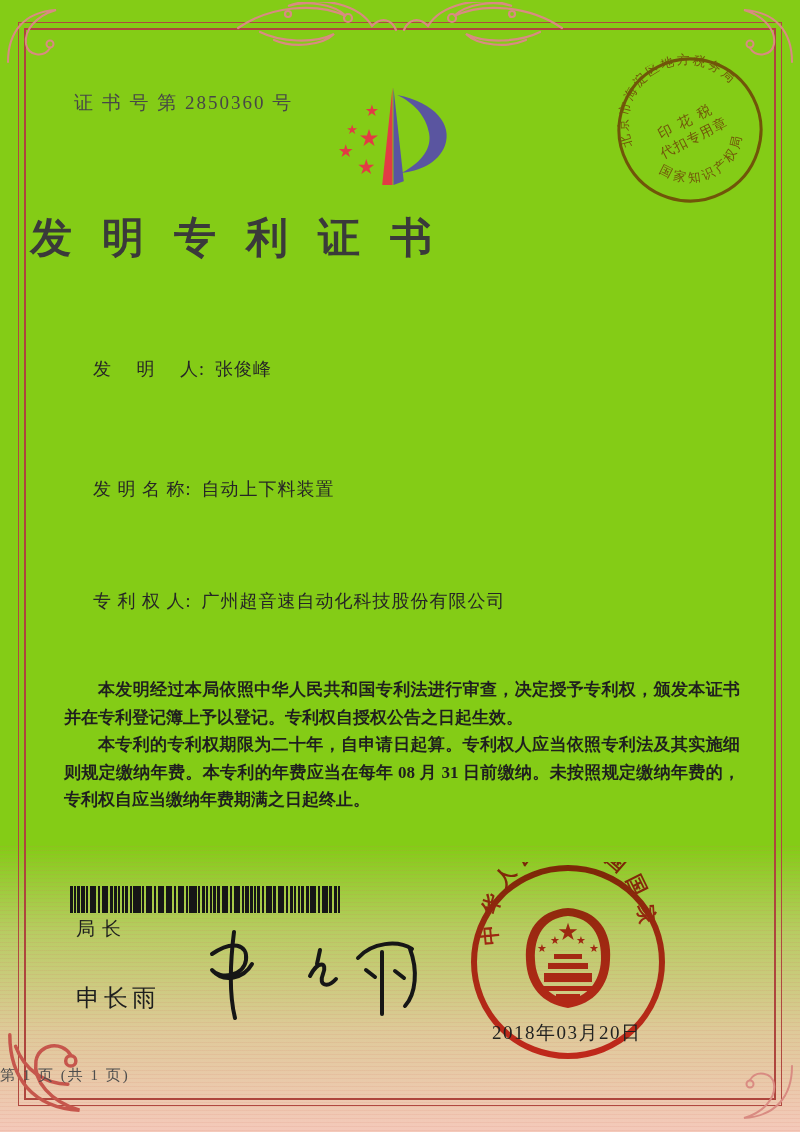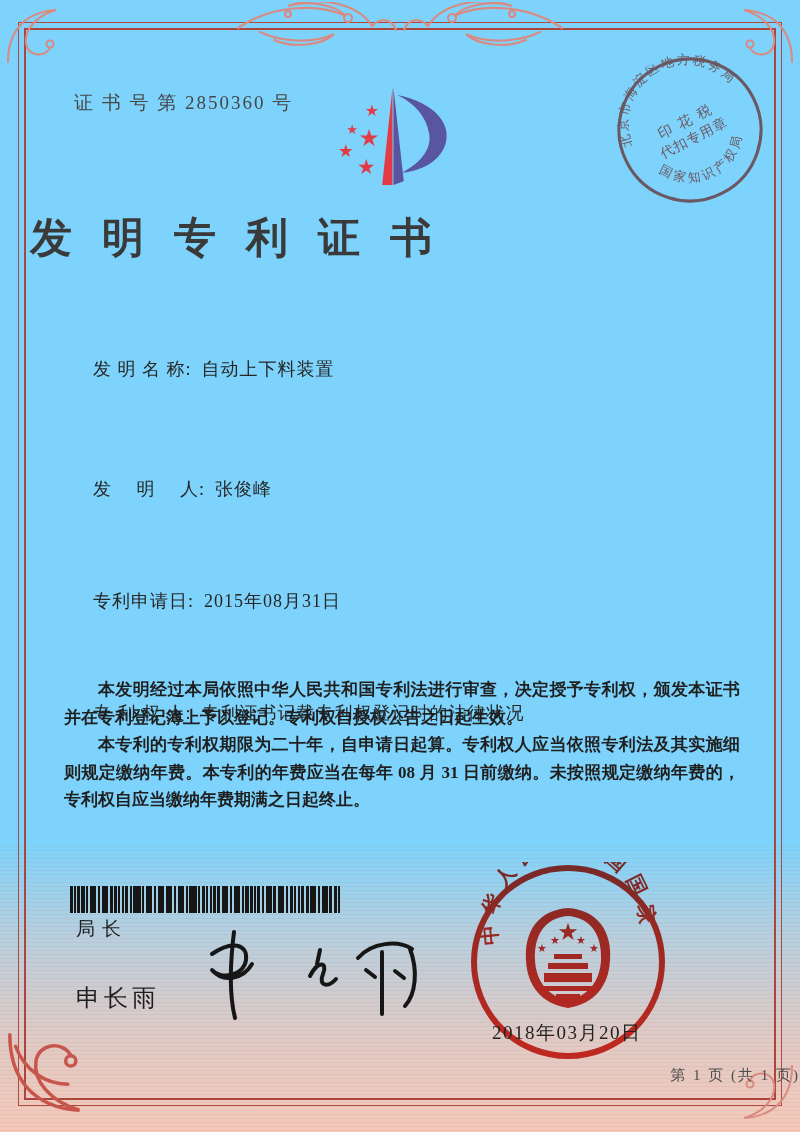--- a/index.html
+++ b/index.html
@@ -1,18 +1,18 @@
 <!DOCTYPE html>
 <html><head>
 <meta charset="utf-8">
 <style>
   html,body{margin:0;padding:0;background:#e9e9e9;}
   .page{
     position:relative;width:800px;height:1132px;margin:0 auto;
-    background:#7dd3fc;overflow:hidden;
+    background:#84cc16;overflow:hidden;
     font-family:"Liberation Serif","DejaVu Serif",serif;color:#2b2b2b;
   }
   
   .pink-band{
     position:absolute;left:0;right:0;top:846px;bottom:0;pointer-events:none;
     background:linear-gradient(to bottom,rgba(247,208,195,0) 0%,rgba(246,204,190,.45) 30%,rgba(245,201,186,.8) 65%,#f4c9ba 100%);
   }
   .pink-band::after{
     content:"";position:absolute;inset:0;
     background:repeating-linear-gradient(to bottom,rgba(212,118,96,.12) 0 1px,transparent 1px 4px);
@@ -40,21 +40,21 @@
     background-image:
       repeating-linear-gradient(90deg,#161616 0 2px,transparent 2px 4px),
       repeating-linear-gradient(90deg,#161616 0 1px,transparent 1px 7px),
       repeating-linear-gradient(90deg,#161616 0 3px,transparent 3px 11px);
   }
   .director-title{position:absolute;left:76px;top:916px;font-size:19px;letter-spacing:7px;color:#1e1e1e;}
   .director-name{position:absolute;left:76px;top:982px;font-size:24px;letter-spacing:4px;color:#1e1e1e;}
   .signature{position:absolute;left:192px;top:916px;}
   .seal{position:absolute;left:468px;top:862px;mix-blend-mode:multiply;opacity:.95;}
   .seal-date{position:absolute;left:492px;top:1020px;font-size:19px;letter-spacing:1.5px;color:#222;z-index:5;}
-  .footer{position:absolute;left:0;top:1066px;width:100%;text-align:right;font-size:15px;letter-spacing:2px;color:#4d4d4d;}
+  .footer{position:absolute;left:0;top:1066px;width:100%;text-align:left;font-size:15px;letter-spacing:2px;color:#4d4d4d;}
 </style>
 </head>
 <body>
 
 <div class="page">
 
   <div class="pink-band"></div>
 
   <div class="frame-outer"></div>
   <div class="frame-inner"></div>
@@ -126,30 +126,27 @@
     <text x="75" y="88" font-size="13.5" fill="#d4554d" text-anchor="middle" letter-spacing="1">代扣专用章</text>
     <text font-size="12.5" fill="#d4554d" letter-spacing="3">
       <textPath href="#taxBottom" startOffset="2">国家知识产权局</textPath>
     </text>
   </svg>
 
   <div class="title">发明专利证书</div>
 
   <div class="fields">
     <div class="frow">
+      <span class="lbl">发　 明　 人:</span><span class="val">张俊峰</span>
+    </div>
+    <div class="frow">
       <span class="lbl">发 明 名 称:</span><span class="val">自动上下料装置</span>
     </div>
     <div class="frow">
-      <span class="lbl">发　 明　 人:</span><span class="val">张俊峰</span>
-    </div>
-    <div class="frow">
-      <span class="lbl">专利申请日:</span><span class="val">2015年08月31日</span>
-    </div>
-    <div class="frow">
-      <span class="lbl">专 利 权 人:</span><span class="val">专利证书记载专利权登记时的法律状况</span>
+      <span class="lbl">专 利 权 人:</span><span class="val">广州超音速自动化科技股份有限公司</span>
     </div>
   </div>
 
   <div class="paras">
     <p>本发明经过本局依照中华人民共和国专利法进行审查，决定授予专利权，颁发本证书并在专利登记簿上予以登记。专利权自授权公告之日起生效。</p>
     <p>本专利的专利权期限为二十年，自申请日起算。专利权人应当依照专利法及其实施细则规定缴纳年费。本专利的年费应当在每年 08 月 31 日前缴纳。未按照规定缴纳年费的，专利权自应当缴纳年费期满之日起终止。</p>
   </div>
 
   <div class="barcode"></div>
 

